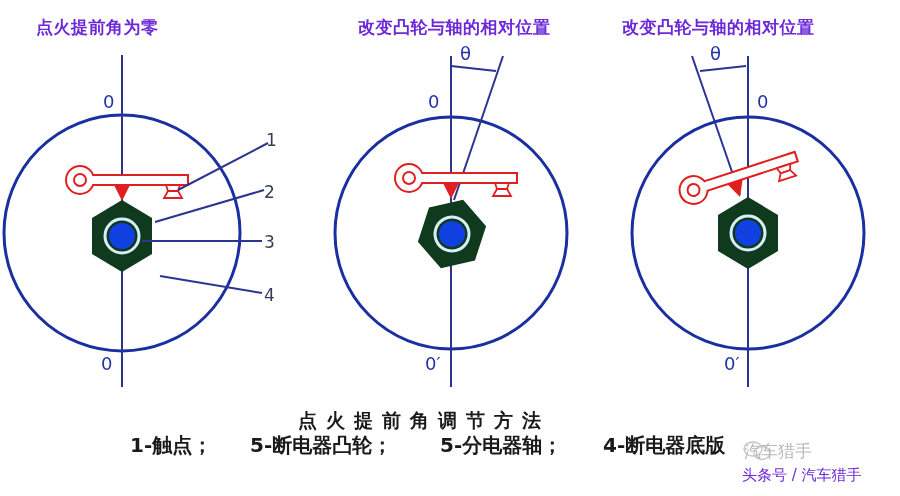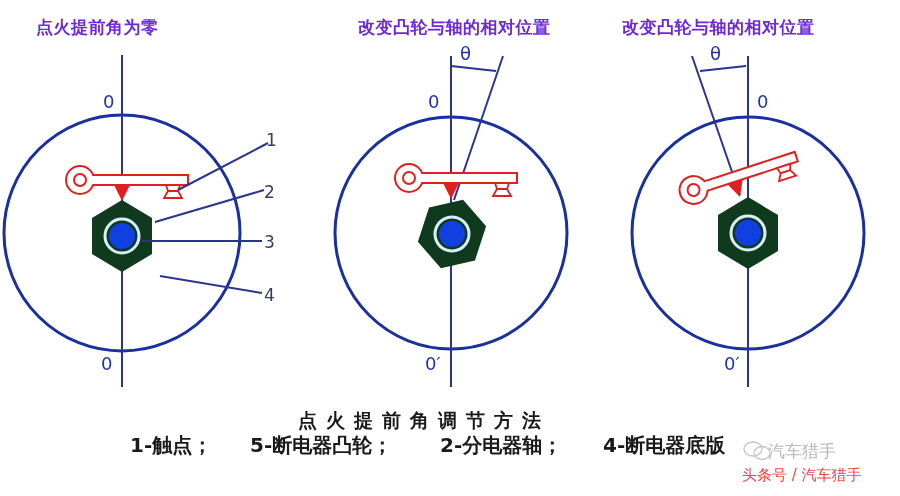--- a/index.html
+++ b/index.html
@@ -9,22 +9,22 @@
   #t1 { left: 36px; }
   #t2 { left: 323px; margin-left: 35px; }
   #t3 { left: 622px; }
   svg.diagram { position: absolute; left: 0; top: 0; }
   .main-caption { position: absolute; left: 298px; top: 408px; font-size: 19px; font-weight: bold; color: #1a1a1a; letter-spacing: 9px; white-space: nowrap; }
   .legend { position: absolute; top: 432px; font-size: 20px; font-weight: bold; color: #1a1a1a; white-space: nowrap; }
   #lg1 { left: 130px; }
   #lg2 { left: 250px; }
   #lg3 { left: 440px; }
   #lg4 { left: 603px; }
-  .watermark1 { position: absolute; left: 768px; top: 440px; font-size: 17px; color: #b8b8b8; white-space: nowrap; }
-  .watermark2 { position: absolute; left: 742px; top: 466px; font-size: 15px; color: #ef4444; white-space: nowrap; }
+  .watermark1 { position: absolute; left: 744px; top: 440px; font-size: 17px; color: #b8b8b8; white-space: nowrap; }
+  .watermark2 { position: absolute; left: 742px; top: 466px; font-size: 15px; color: #6d28d9; white-space: nowrap; }
   .wm-icon { position: absolute; left: 742px; top: 440px; width: 30px; height: 22px; }
   .lbl { font-family: "DejaVu Sans", "Liberation Sans", sans-serif; font-size: 18px; fill: #2233aa; }
   .num { font-family: "DejaVu Sans", "Liberation Sans", sans-serif; font-size: 17px; fill: #3a3a5a; }
 </style>
 </head>
 <body>
 
 <div class="panel-title" id="t1">点火提前角为零</div>
 <div class="panel-title" id="t2">改变凸轮与轴的相对位置</div>
 <div class="panel-title" id="t3">改变凸轮与轴的相对位置</div>
@@ -101,21 +101,21 @@
     <g transform="translate(748,233)">
         <use href="#cam"></use>
       </g>
   </g>
 </svg>
 
 <div class="main-caption">点火提前角调节方法</div>
 
 <div class="legend" id="lg1">1-触点；</div>
 <div class="legend" id="lg2">5-断电器凸轮；</div>
-<div class="legend" id="lg3">2-分电器轴；</div>
+<div class="legend" id="lg3">5-分电器轴；</div>
 <div class="legend" id="lg4">4-断电器底版</div>
 
 <svg class="wm-icon" viewBox="0 0 30 22">
   <ellipse cx="11" cy="9" rx="9" ry="7" fill="none" stroke="#c4c4c4" stroke-width="1.3"></ellipse>
   <ellipse cx="20" cy="13" rx="8" ry="6.5" fill="none" stroke="#c4c4c4" stroke-width="1.3"></ellipse>
 </svg>
 <div class="watermark1">汽车猎手</div>
 <div class="watermark2">头条号 / 汽车猎手</div>
 
 </body></html>

